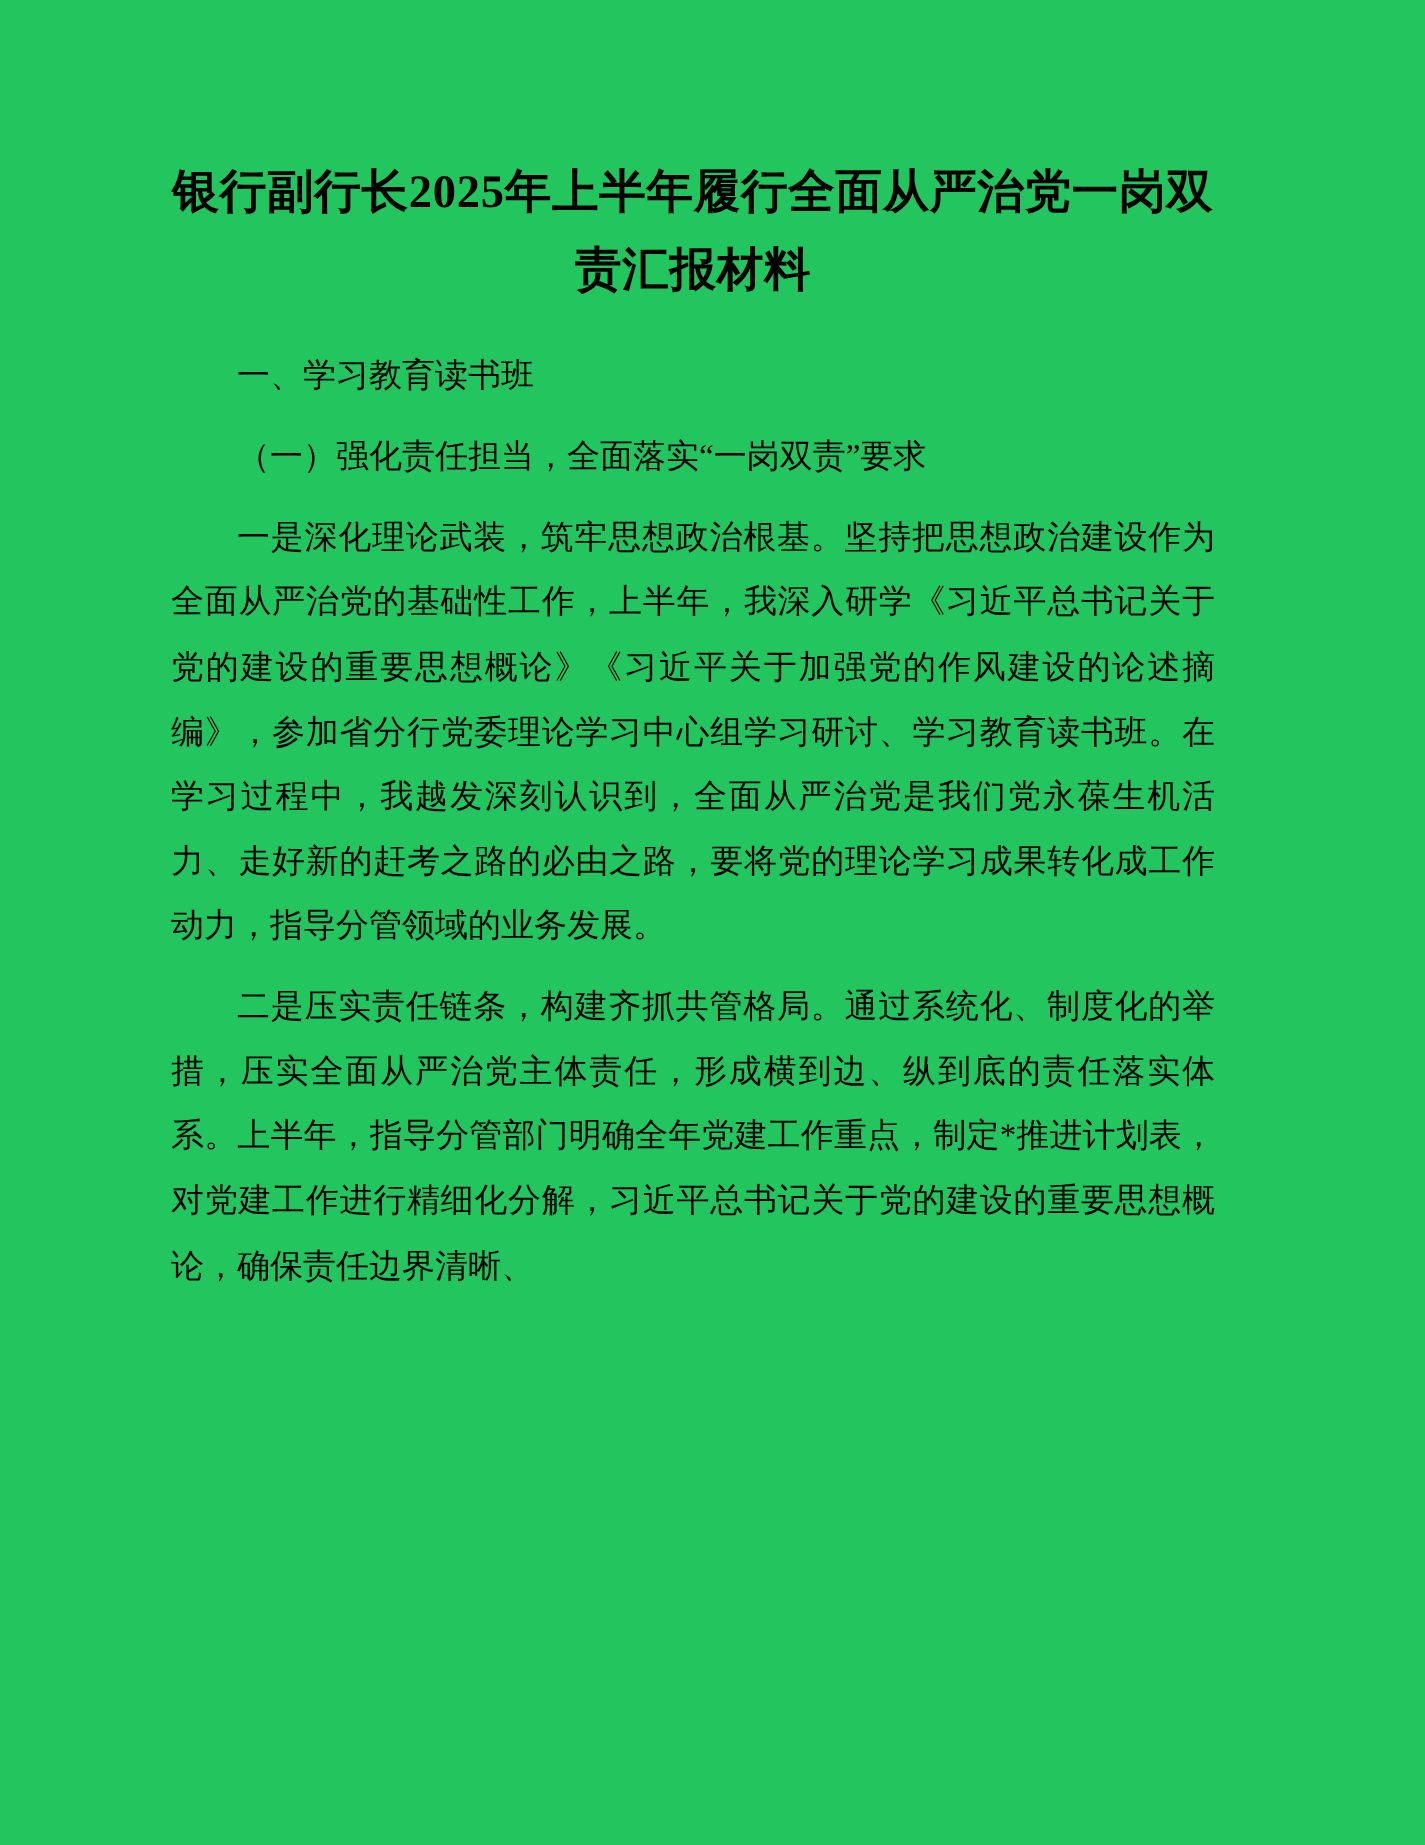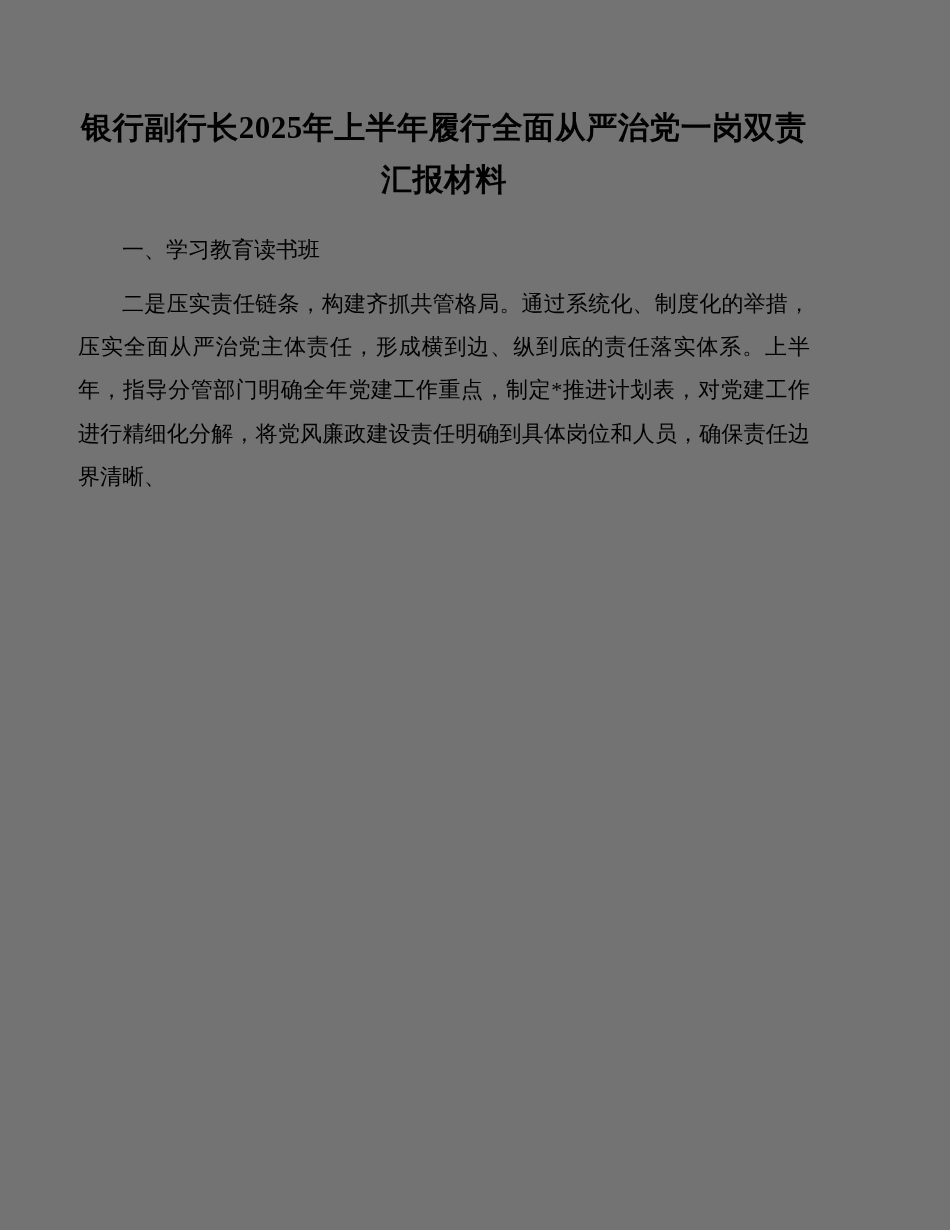--- a/index.html
+++ b/index.html
@@ -10,22 +10,22 @@
   body {
     width: 950px;
     min-height: 1230px;
     font-family: "Liberation Serif", "DejaVu Serif", serif;
     color: #000000;
   }
   .page {
     box-sizing: border-box;
     width: 950px;
     min-height: 1230px;
-    background: #737373;
-    padding: 102px 140px 40px 78px;
+    background: #22c55e;
+    padding: 102px 140px 40px 114px;
     overflow: hidden;
   }
   .doc-title {
     font-size: 31px;
     font-weight: bold;
     line-height: 1.68;
     text-align: center;
     margin: 0 0 22px 0;
     letter-spacing: 0.5px;
   }
@@ -42,15 +42,17 @@
     font-weight: normal;
   }
 </style>
 </head>
 <body>
 
 <div class="page">
   <h1 class="doc-title">银行副行长2025年上半年履行全面从严治党一岗双责汇报材料</h1>
   <div>
       <p class="doc-para heading">一、学习教育读书班</p>
-      <p class="doc-para body">二是压实责任链条，构建齐抓共管格局。通过系统化、制度化的举措，压实全面从严治党主体责任，形成横到边、纵到底的责任落实体系。上半年，指导分管部门明确全年党建工作重点，制定*推进计划表，对党建工作进行精细化分解，将党风廉政建设责任明确到具体岗位和人员，确保责任边界清晰、</p>
+      <p class="doc-para subheading">（一）强化责任担当，全面落实“一岗双责”要求</p>
+      <p class="doc-para body">一是深化理论武装，筑牢思想政治根基。坚持把思想政治建设作为全面从严治党的基础性工作，上半年，我深入研学《习近平总书记关于党的建设的重要思想概论》《习近平关于加强党的作风建设的论述摘编》，参加省分行党委理论学习中心组学习研讨、学习教育读书班。在学习过程中，我越发深刻认识到，全面从严治党是我们党永葆生机活力、走好新的赶考之路的必由之路，要将党的理论学习成果转化成工作动力，指导分管领域的业务发展。</p>
+      <p class="doc-para body">二是压实责任链条，构建齐抓共管格局。通过系统化、制度化的举措，压实全面从严治党主体责任，形成横到边、纵到底的责任落实体系。上半年，指导分管部门明确全年党建工作重点，制定*推进计划表，对党建工作进行精细化分解，习近平总书记关于党的建设的重要思想概论，确保责任边界清晰、</p>
     </div>
 </div>
 
 </body></html>

